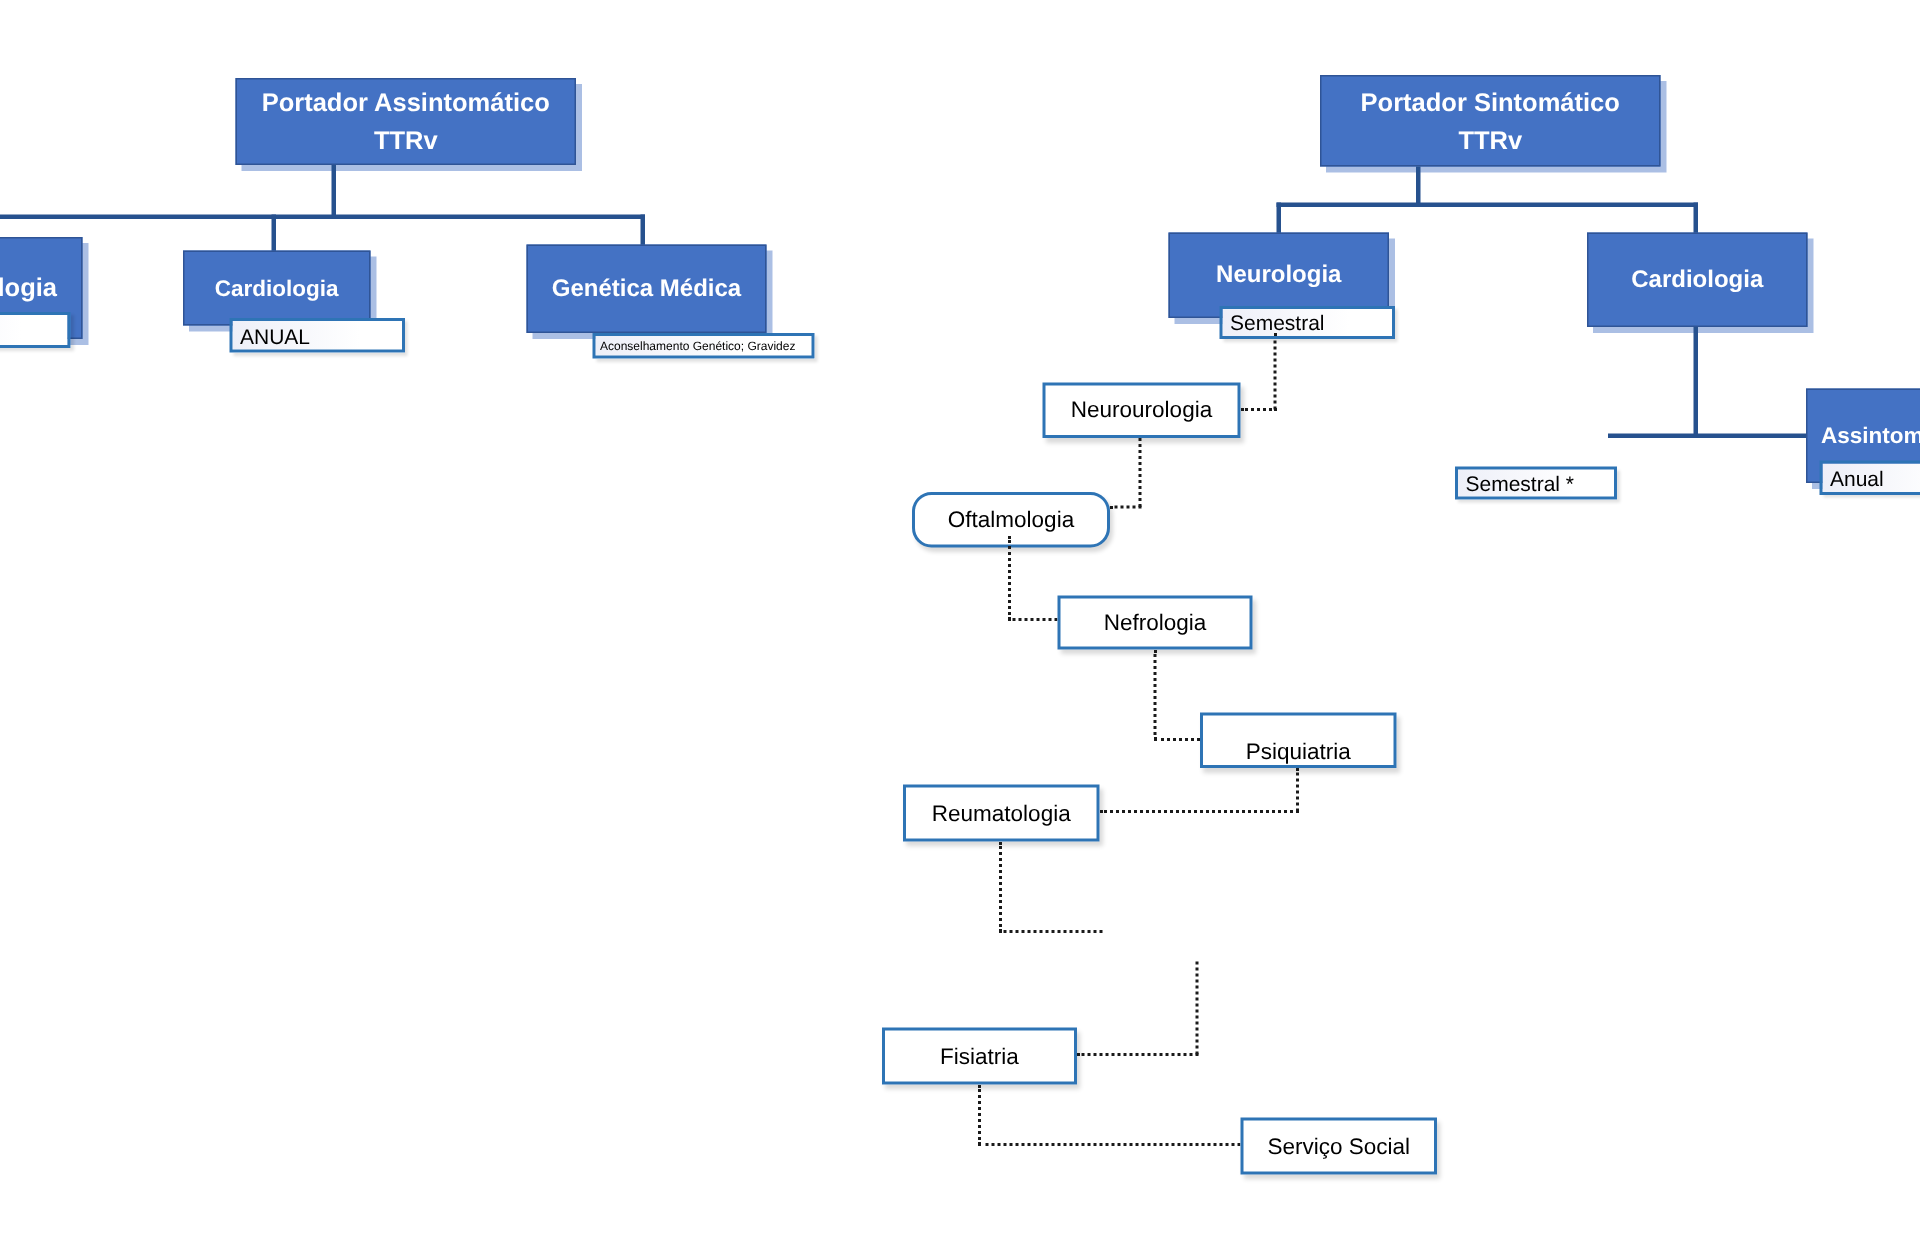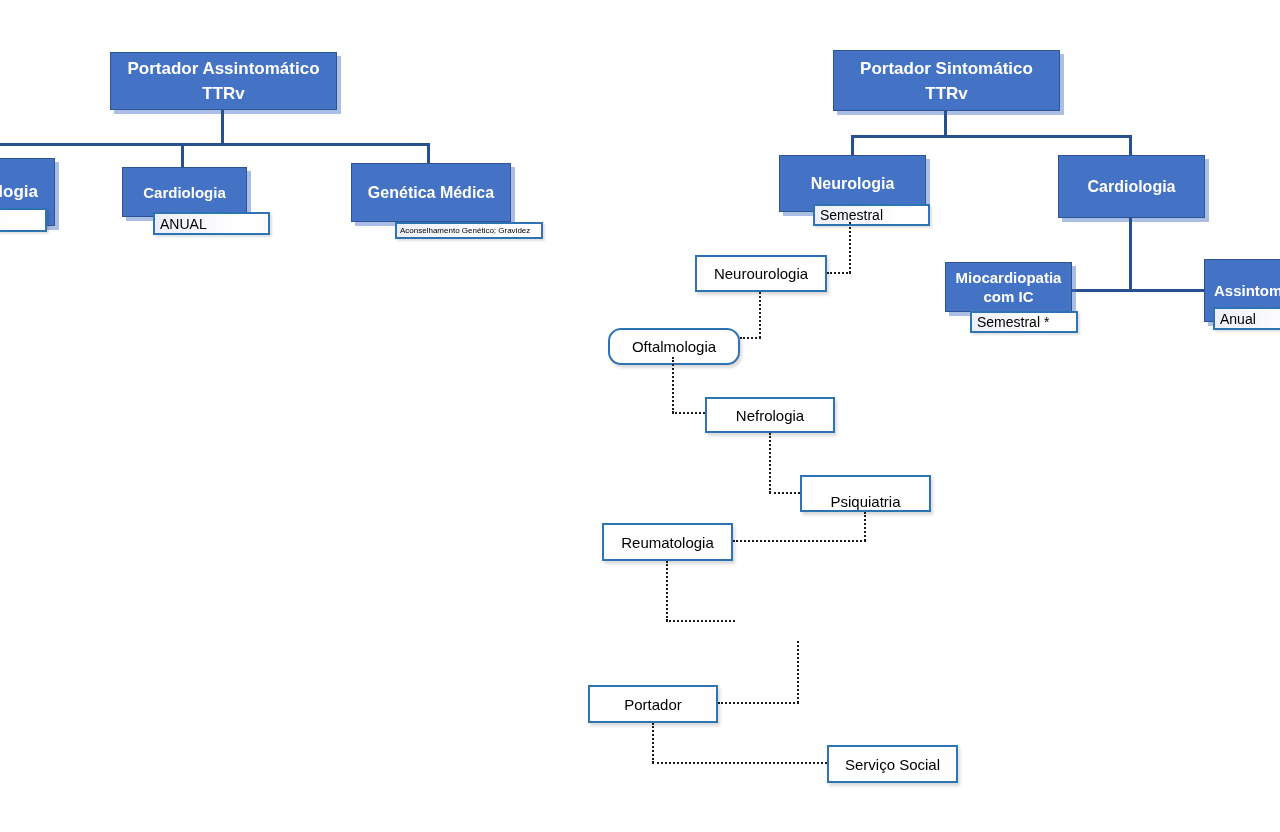--- a/index.html
+++ b/index.html
@@ -7,21 +7,21 @@
     position:relative;width:1280px;height:832px;background:#ffffff;
     overflow:hidden;font-family:"Liberation Sans",sans-serif;
   }
   .abs{position:absolute;box-sizing:border-box;}
   
   .bnode{
     background:#4472C4;color:#fff;border:1px solid #2F5496;
     display:flex;align-items:center;justify-content:center;text-align:center;
     box-shadow:4px 4px 0 rgba(68,114,196,.45);
   }
-  .title{font-size:17px;font-weight:bold;line-height:25px;padding:0 6px;}
+  .title{font-size:17px;font-weight:bold;line-height:25px;padding:0 6px;margin-left:47px;}
   .child{font-size:15px;font-weight:600;}
   .gen{font-size:16px;font-weight:bold;}
   .wrap2{line-height:19px;padding:0 2px;}
   
   .wbox{
     background:#ffffff;border:2px solid #2E74B5;color:#000;
     display:flex;align-items:center;justify-content:center;text-align:center;
     font-size:15px;box-shadow:2px 3px 3px rgba(0,0,0,.15);
   }
   
@@ -88,23 +88,20 @@
     <span>Semestral</span>
   </div>
 
   <div class="abs bnode child" style="left:1058px;top:155px;width:147px;height:63px;font-size:16px;">
     <span>Cardiologia</span>
   </div>
 
   <div class="abs sline" style="left:1129px;top:218px;width:3px;height:73px;"></div>
   <div class="abs sline" style="left:1072px;top:289px;width:133px;height:3px;"></div>
 
-  <div class="abs bnode child wrap2" style="left:945px;top:262px;width:127px;height:50px;">
-    <span>Miocardiopatia com IC</span>
-  </div>
   <div class="abs sub" style="left:970px;top:311px;width:108px;height:22px;">
     <span>Semestral *</span>
   </div>
 
   <div class="abs bnode child" style="left:1204px;top:259px;width:150px;height:63px;justify-content:flex-start;padding-left:9px;">
     <span>Assintomático</span>
   </div>
   <div class="abs sub" style="left:1213px;top:307px;width:110px;height:23px;">
     <span>Anual</span>
   </div>
@@ -138,21 +135,21 @@
   <div class="abs wbox" style="left:602px;top:523px;width:131px;height:38px;">
     <span>Reumatologia</span>
   </div>
 
   <div class="abs dotv" style="left:666px;top:561px;height:60px;"></div>
   <div class="abs doth" style="left:666px;top:620px;width:69px;"></div>
 
   <div class="abs dotv" style="left:797px;top:641px;height:62px;"></div>
   <div class="abs doth" style="left:718px;top:702px;width:81px;"></div>
   <div class="abs wbox" style="left:588px;top:685px;width:130px;height:38px;">
-    <span>Portador</span>
+    <span>Fisiatria</span>
   </div>
 
   <div class="abs dotv" style="left:652px;top:723px;height:40px;"></div>
   <div class="abs doth" style="left:652px;top:762px;width:175px;"></div>
   <div class="abs wbox" style="left:827px;top:745px;width:131px;height:38px;">
     <span>Serviço Social</span>
   </div>
 
 </div>
 

